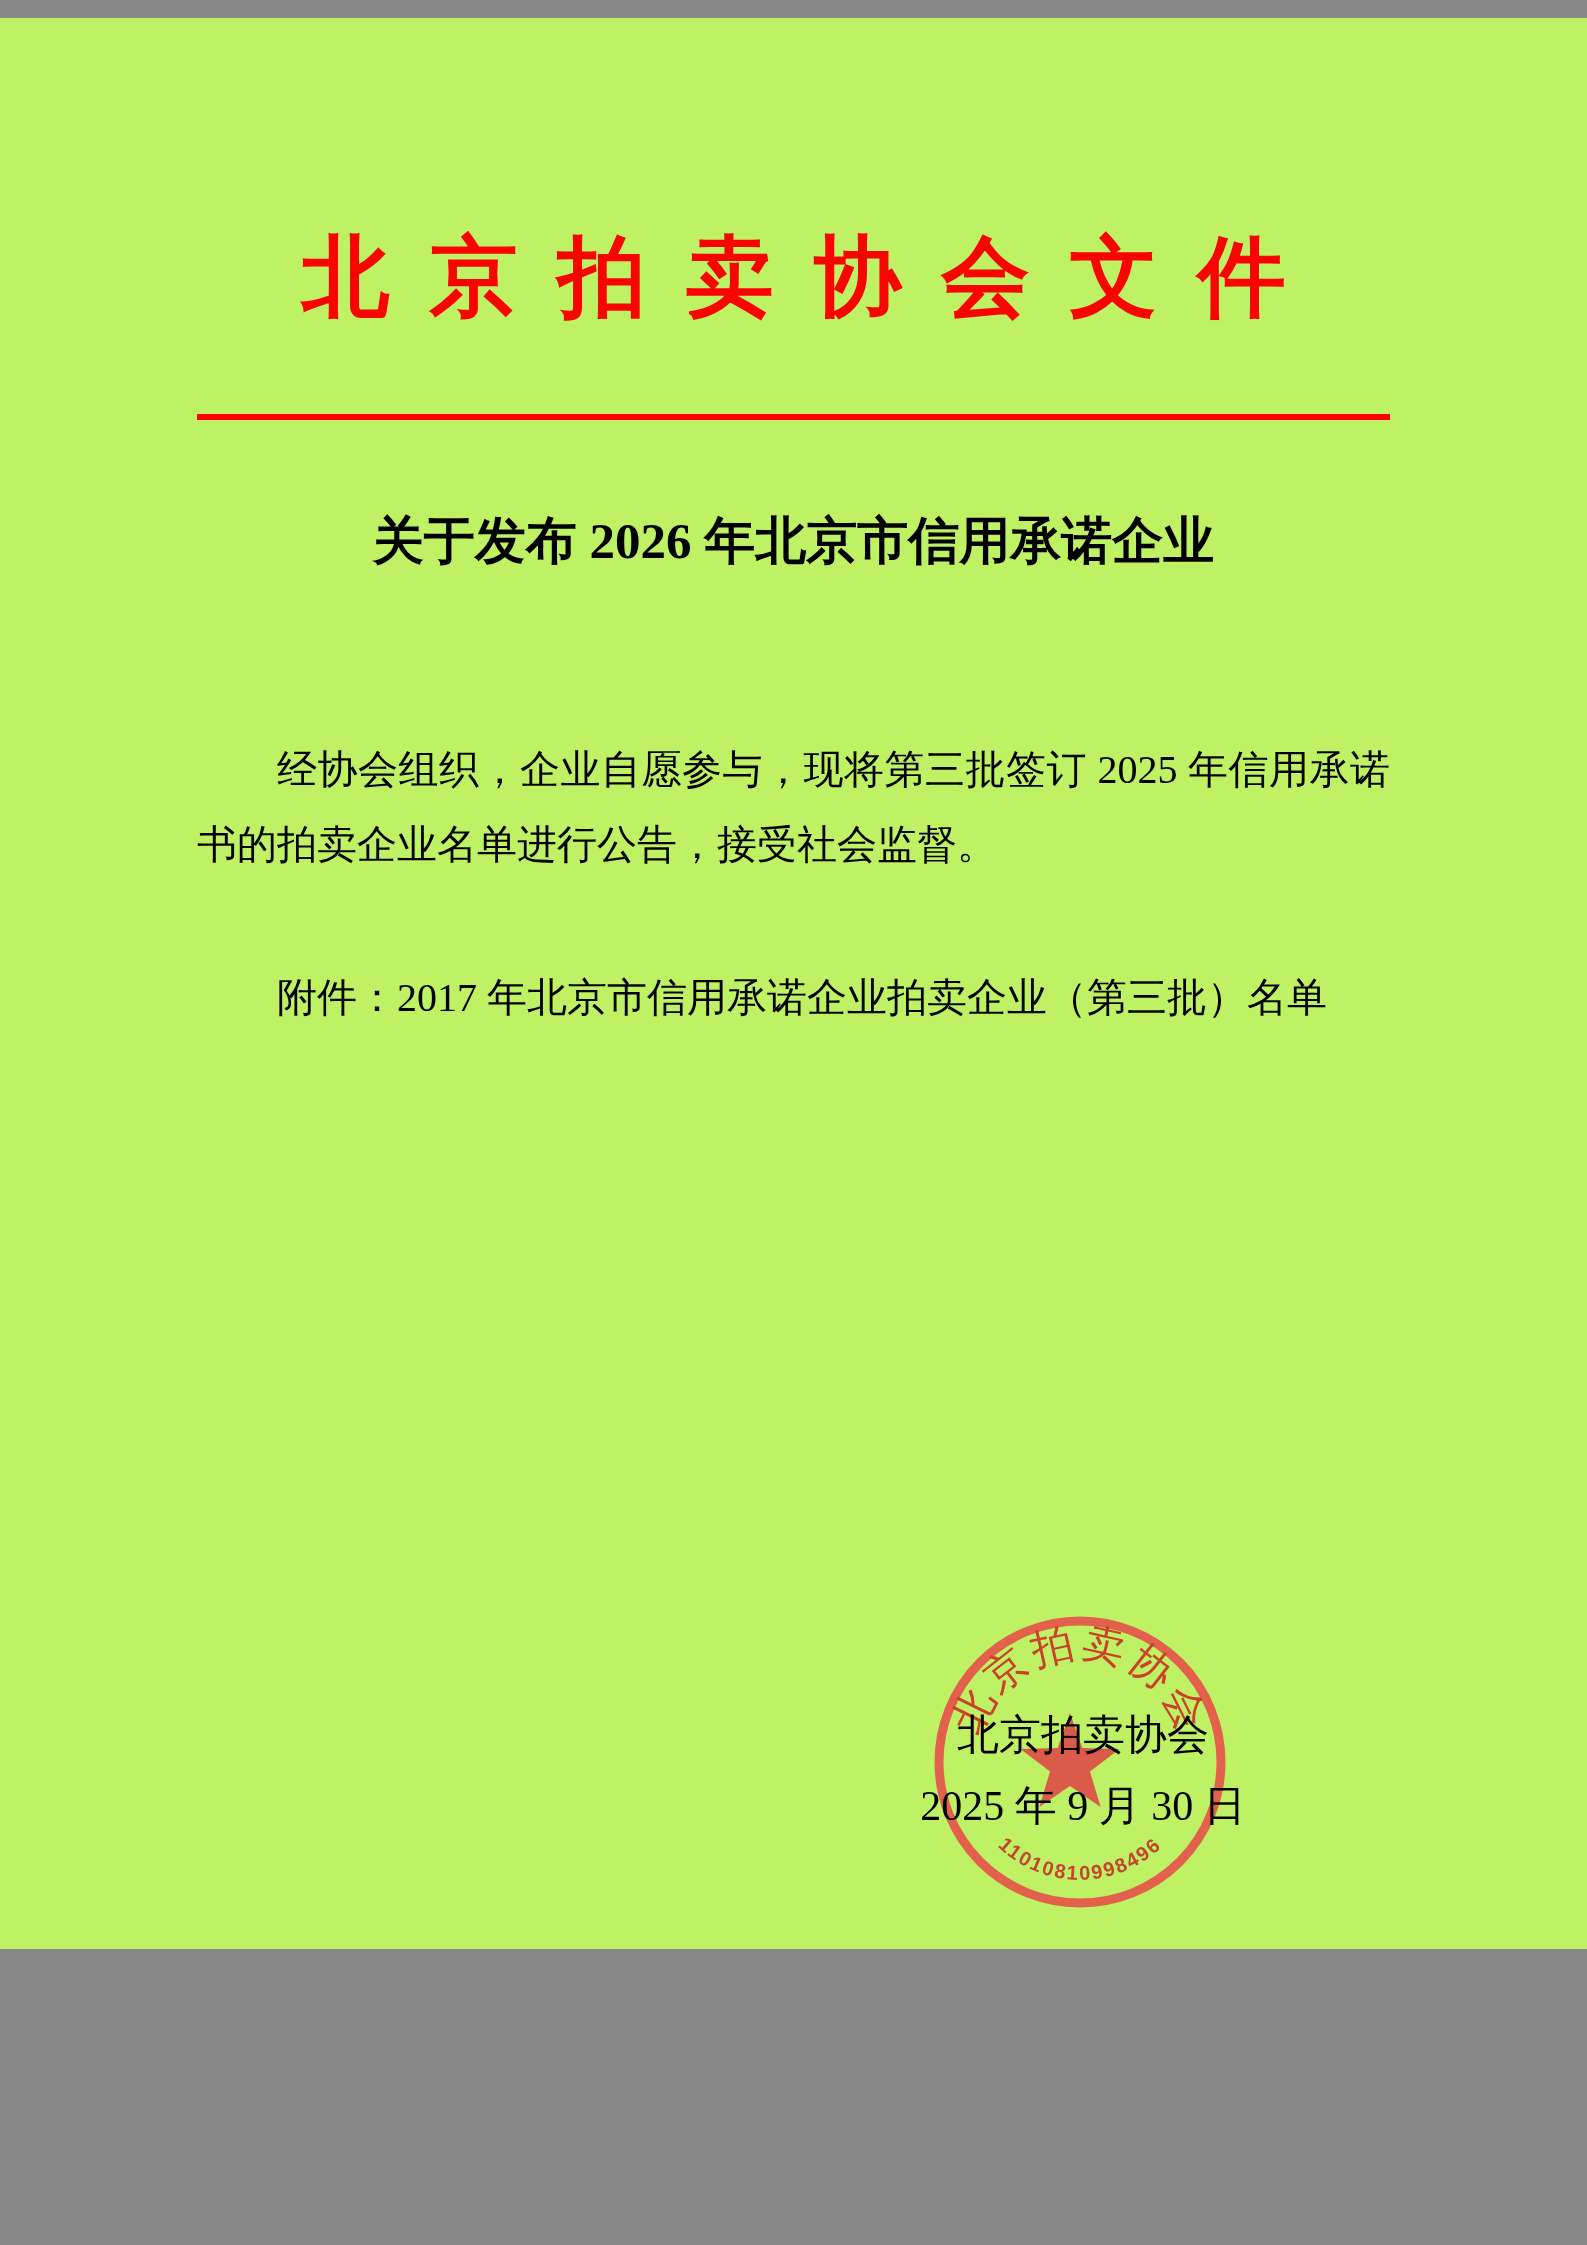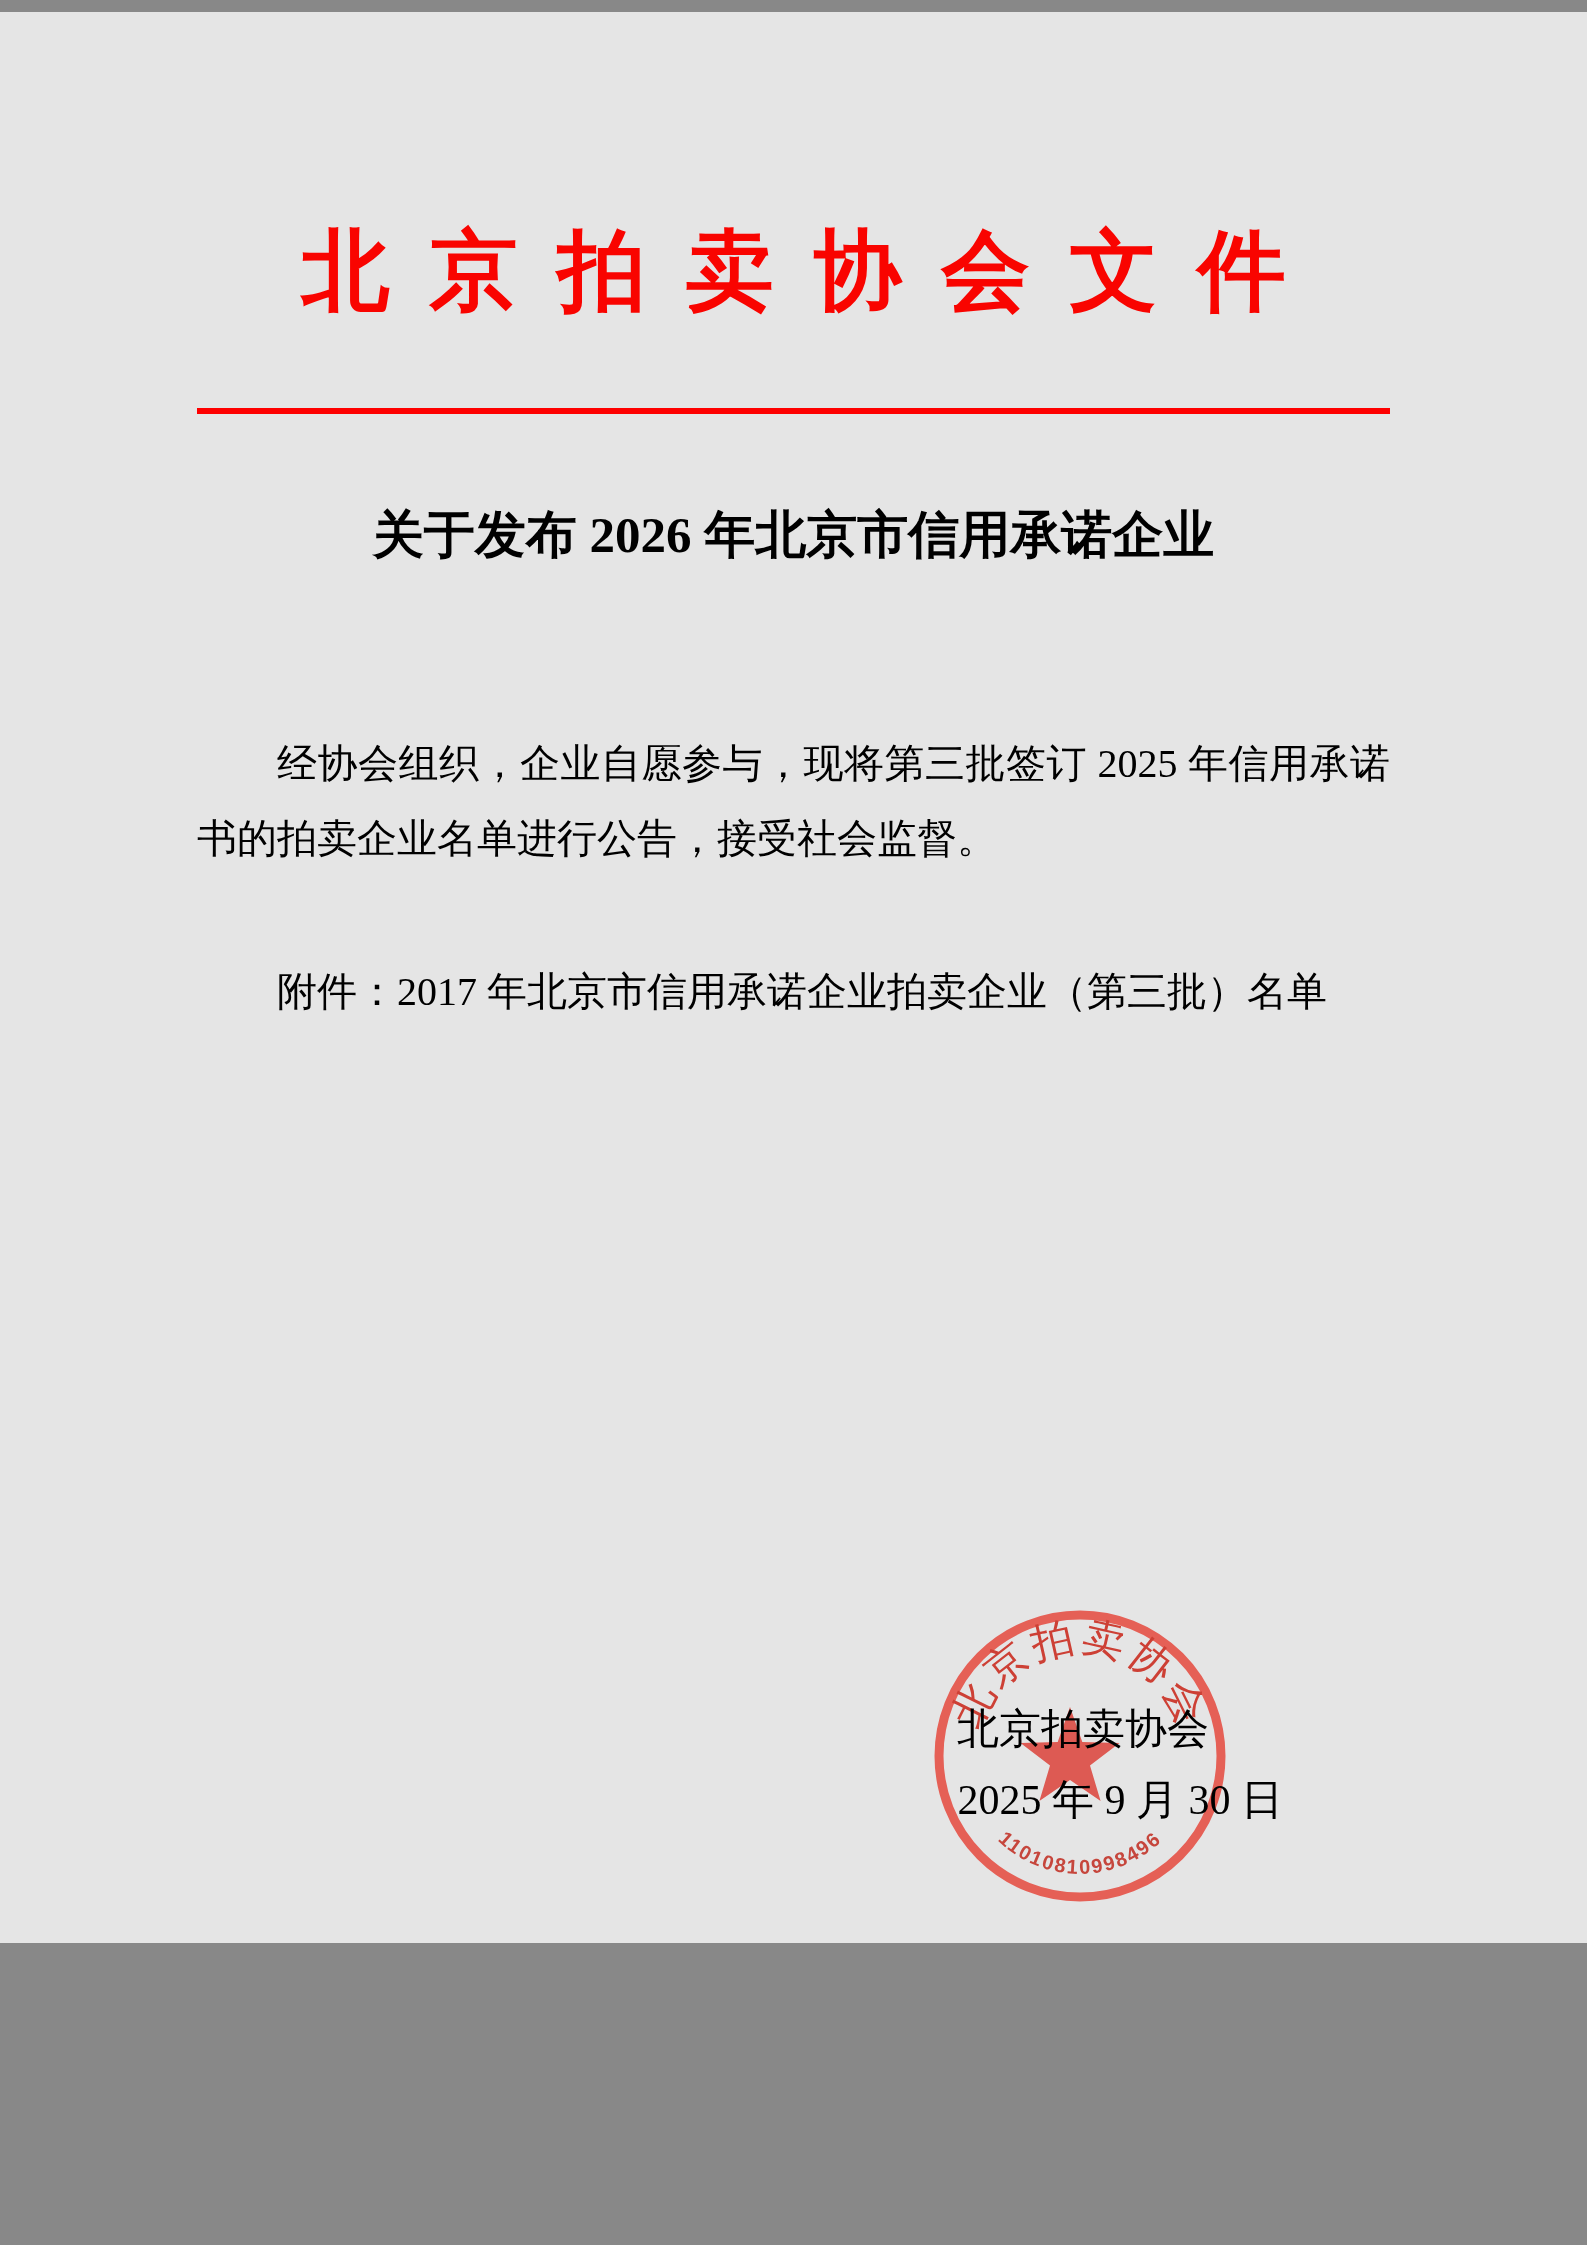--- a/index.html
+++ b/index.html
@@ -1,20 +1,20 @@
 <!DOCTYPE html>
 <html><head>
 <meta charset="utf-8">
 <style>
   html,body{margin:0;padding:0;background:#888;}
   .page{
     position:relative;
     width:1587px;height:1931px;
-    margin:12px auto;
-    background:#e5e5e5;
+    margin:18px auto;
+    background:#bef264;
     font-family:"Liberation Serif","DejaVu Serif",serif;
     color:#000;
     overflow:hidden;
   }
   
   .org-title{
     position:absolute;top:216px;left:0;width:100%;
     box-sizing:border-box;padding-left:40px;
     text-align:center;
     font-size:88px;font-weight:700;line-height:1;
@@ -66,21 +66,21 @@
     opacity:0.93;
   }
   .sig-org{
     position:absolute;left:883px;top:1694px;width:400px;
     text-align:center;
     font-size:42px;line-height:46px;
     white-space:nowrap;
   }
   .sig-date{
     position:absolute;left:883px;top:1764px;width:400px;
-    text-align:right;
+    text-align:center;
     font-size:42px;line-height:48px;
     white-space:nowrap;
   }
 </style>
 </head>
 <body>
 
 <div class="page">
 
   <div class="org-title">北京拍卖协会文件</div>

